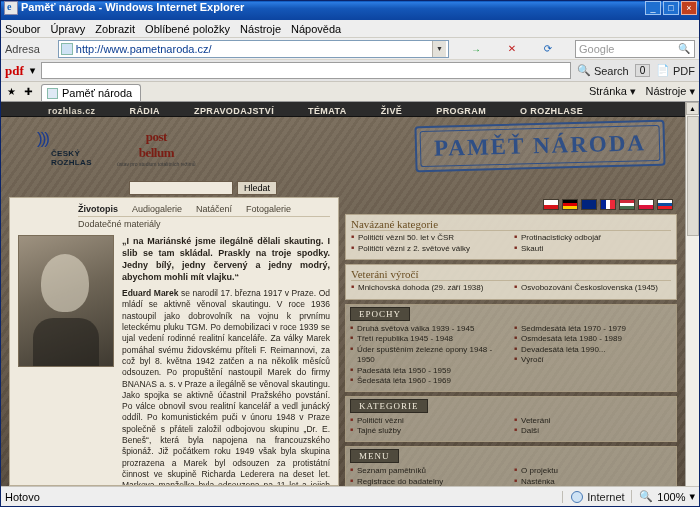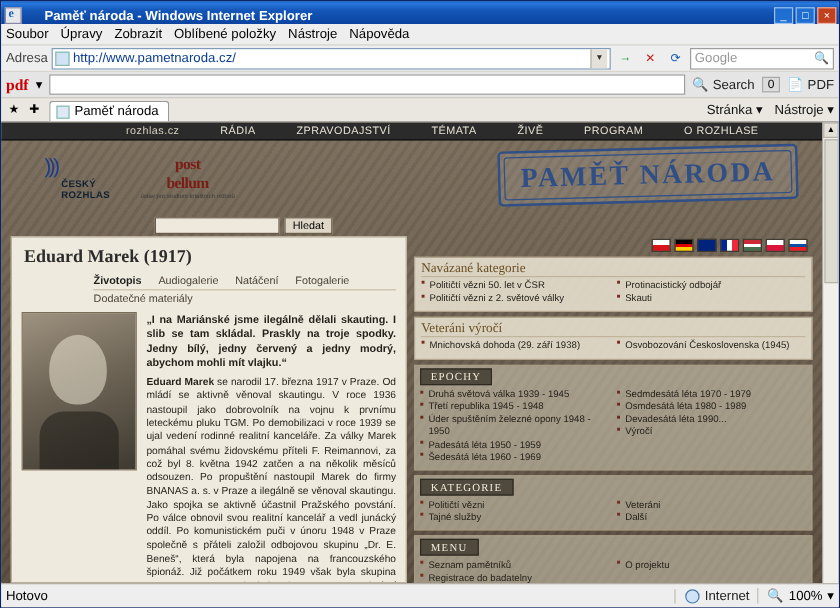--- a/index.html
+++ b/index.html
@@ -11,38 +11,38 @@
     background:#d4d0c8;
   }
 
   
   .window { width:700px; height:507px; display:flex; flex-direction:column;
             border:1px solid #0a246a; background:#d4d0c8; }
 
   .titlebar {
     height:19px; flex:0 0 19px;
     background:linear-gradient(to bottom,#0a52b5 0%,#2a7ae0 8%,#1457b8 40%,#0c44a0 100%);
-    display:flex; align-items:flex-end; color:#fff; padding:0 2px;gap:16px;
+    display:flex; align-items:flex-start; color:#fff; padding:0 2px;
   }
   .titlebar .ico { width:14px; height:14px; margin:0 3px 0 1px; background:#e8e8e8;
     border:1px solid #88a; display:inline-block; position:relative; }
   .titlebar .ico:after{ content:"e"; position:absolute; left:2px; top:-1px; font-size:10px;
     color:#1560bd; font-family:"Liberation Serif",serif; font-weight:bold;}
   .titlebar .ttl { font-size:11px; font-weight:bold; flex:1; white-space:nowrap; overflow:hidden; }
   .winbtns { display:flex; gap:2px; }
   .winbtn { width:16px; height:14px; background:#1f6fd0; border:1px solid #9dc2f0;
             color:#fff; font-size:9px; line-height:12px; text-align:center; }
   .winbtn.close { background:#c1401f; border-color:#f0b2a0; }
 
   .menubar { height:18px; flex:0 0 18px; background:#eeeeee; border-bottom:1px solid #d0cec6;
              display:flex; align-items:center; padding:0 4px; gap:10px; }
   .menubar span { font-size:11px; color:#000; }
 
   .addressbar { flex:0 0 22px; background:#eeeeee; display:flex; align-items:center;
-                gap:3px; padding:1px 4px; border-bottom:1px solid #d8d5cd; }
+                gap:18px; padding:1px 4px; border-bottom:1px solid #d8d5cd; }
   .addr-label { color:#444; font-size:11px; }
   .addr-input { flex:1; height:18px; background:#fff; border:1px solid #7f9db9;
                 display:flex; align-items:center; padding:0 2px; gap:3px; }
   .addr-input .favico { width:12px; height:12px; background:#cfe3f5; border:1px solid #8ba; }
   .addr-input .url { flex:1; color:#0b3d91; font-size:11px; white-space:nowrap; overflow:hidden;}
   .addr-input .drop { width:14px; height:16px; background:#e3e1da; border-left:1px solid #b5b2aa;
                       text-align:center; font-size:7px; line-height:16px; color:#333;}
   .go-btn, .stop-btn, .ref-btn { width:18px; height:18px; border:1px solid transparent;
         display:flex; align-items:center; justify-content:center; font-size:10px;}
   .go-btn { color:#159a2f; } .stop-btn { color:#c02020; } .ref-btn { color:#1a63b8;}
@@ -70,23 +70,23 @@
                    padding-bottom:3px; font-size:11px; color:#111; }
 
   
   .viewport { flex:1; position:relative; background:#6d6254; overflow:hidden; display:flex; }
   .page { flex:1; position:relative; overflow:hidden;
           background:
             repeating-linear-gradient(125deg, rgba(0,0,0,0.04) 0 3px, rgba(255,255,255,0.03) 3px 7px),
             linear-gradient(to bottom,#7a6d5c,#584c3e);
   }
 
-  .topnav { height:15px; background:#2b2b2b; display:flex; align-items:center;
-            color:#e8e2d5; font-size:9px; letter-spacing:.4px; padding-left:104px; gap:34px;
-            border-bottom:1px solid #111; }
+  .topnav { height:15px; background:#2b2b2b; display:flex; align-items:flex-end;
+            color:#e8e2d5; font-size:9px; letter-spacing:.4px; padding-left:47px; gap:34px;
+            border-bottom:1px solid #111;font-weight:bold; }
   .topnav .it { white-space:nowrap; }
   .topnav .it.first { color:#d8d2c4; }
 
   .header { height:62px; position:relative; display:flex; align-items:center; padding:0 8px;}
   .logo-left { display:flex; align-items:center; gap:10px; margin-left:28px;}
   .cr-logo { width:70px; }
   .cr-wave { color:#1a3b8f; font-size:17px; letter-spacing:-2px; }
   .cr-text { font-size:8px; font-weight:bold; color:#123; letter-spacing:.3px;margin-left:14px; }
   .pb-logo { text-align:center; color:#3a2a20; }
   .pb-logo .pb1 { font-family:"Liberation Serif",serif; font-size:13px; font-weight:bold;
@@ -261,21 +261,20 @@
       </div>
 
       <div class="searchrow">
         <input type="text" value="" style="">
         <button class="btn">Hledat</button>
       </div>
 
       <div class="body-area">
 
         <div class="content">
-          <div class="ptitle">Eduard Marek (1917)</div>
           <div class="subtabs">
             <span class="on">Životopis</span>
             <span>Audiogalerie</span>
             <span>Natáčení</span>
             <span>Fotogalerie</span>
           </div>
           <div class="subtabs2">Dodatečné materiály</div>
 
           <div class="article">
             <div class="photo">
@@ -363,20 +362,21 @@
           <div class="block">
             <span class="hdr-badge">MENU</span>
             <div class="twocol" style="margin-top:3px">
               <ul>
                 <li>Seznam pamětníků</li>
                 <li>Registrace do badatelny</li>
 
               </ul>
               <ul>
                 <li>O projektu</li>
+                <li>Nástěnka</li>
 
               </ul>
             </div>
           </div>
 
         </div>
       </div>
     </div>
 
     <div class="scroll-v">

